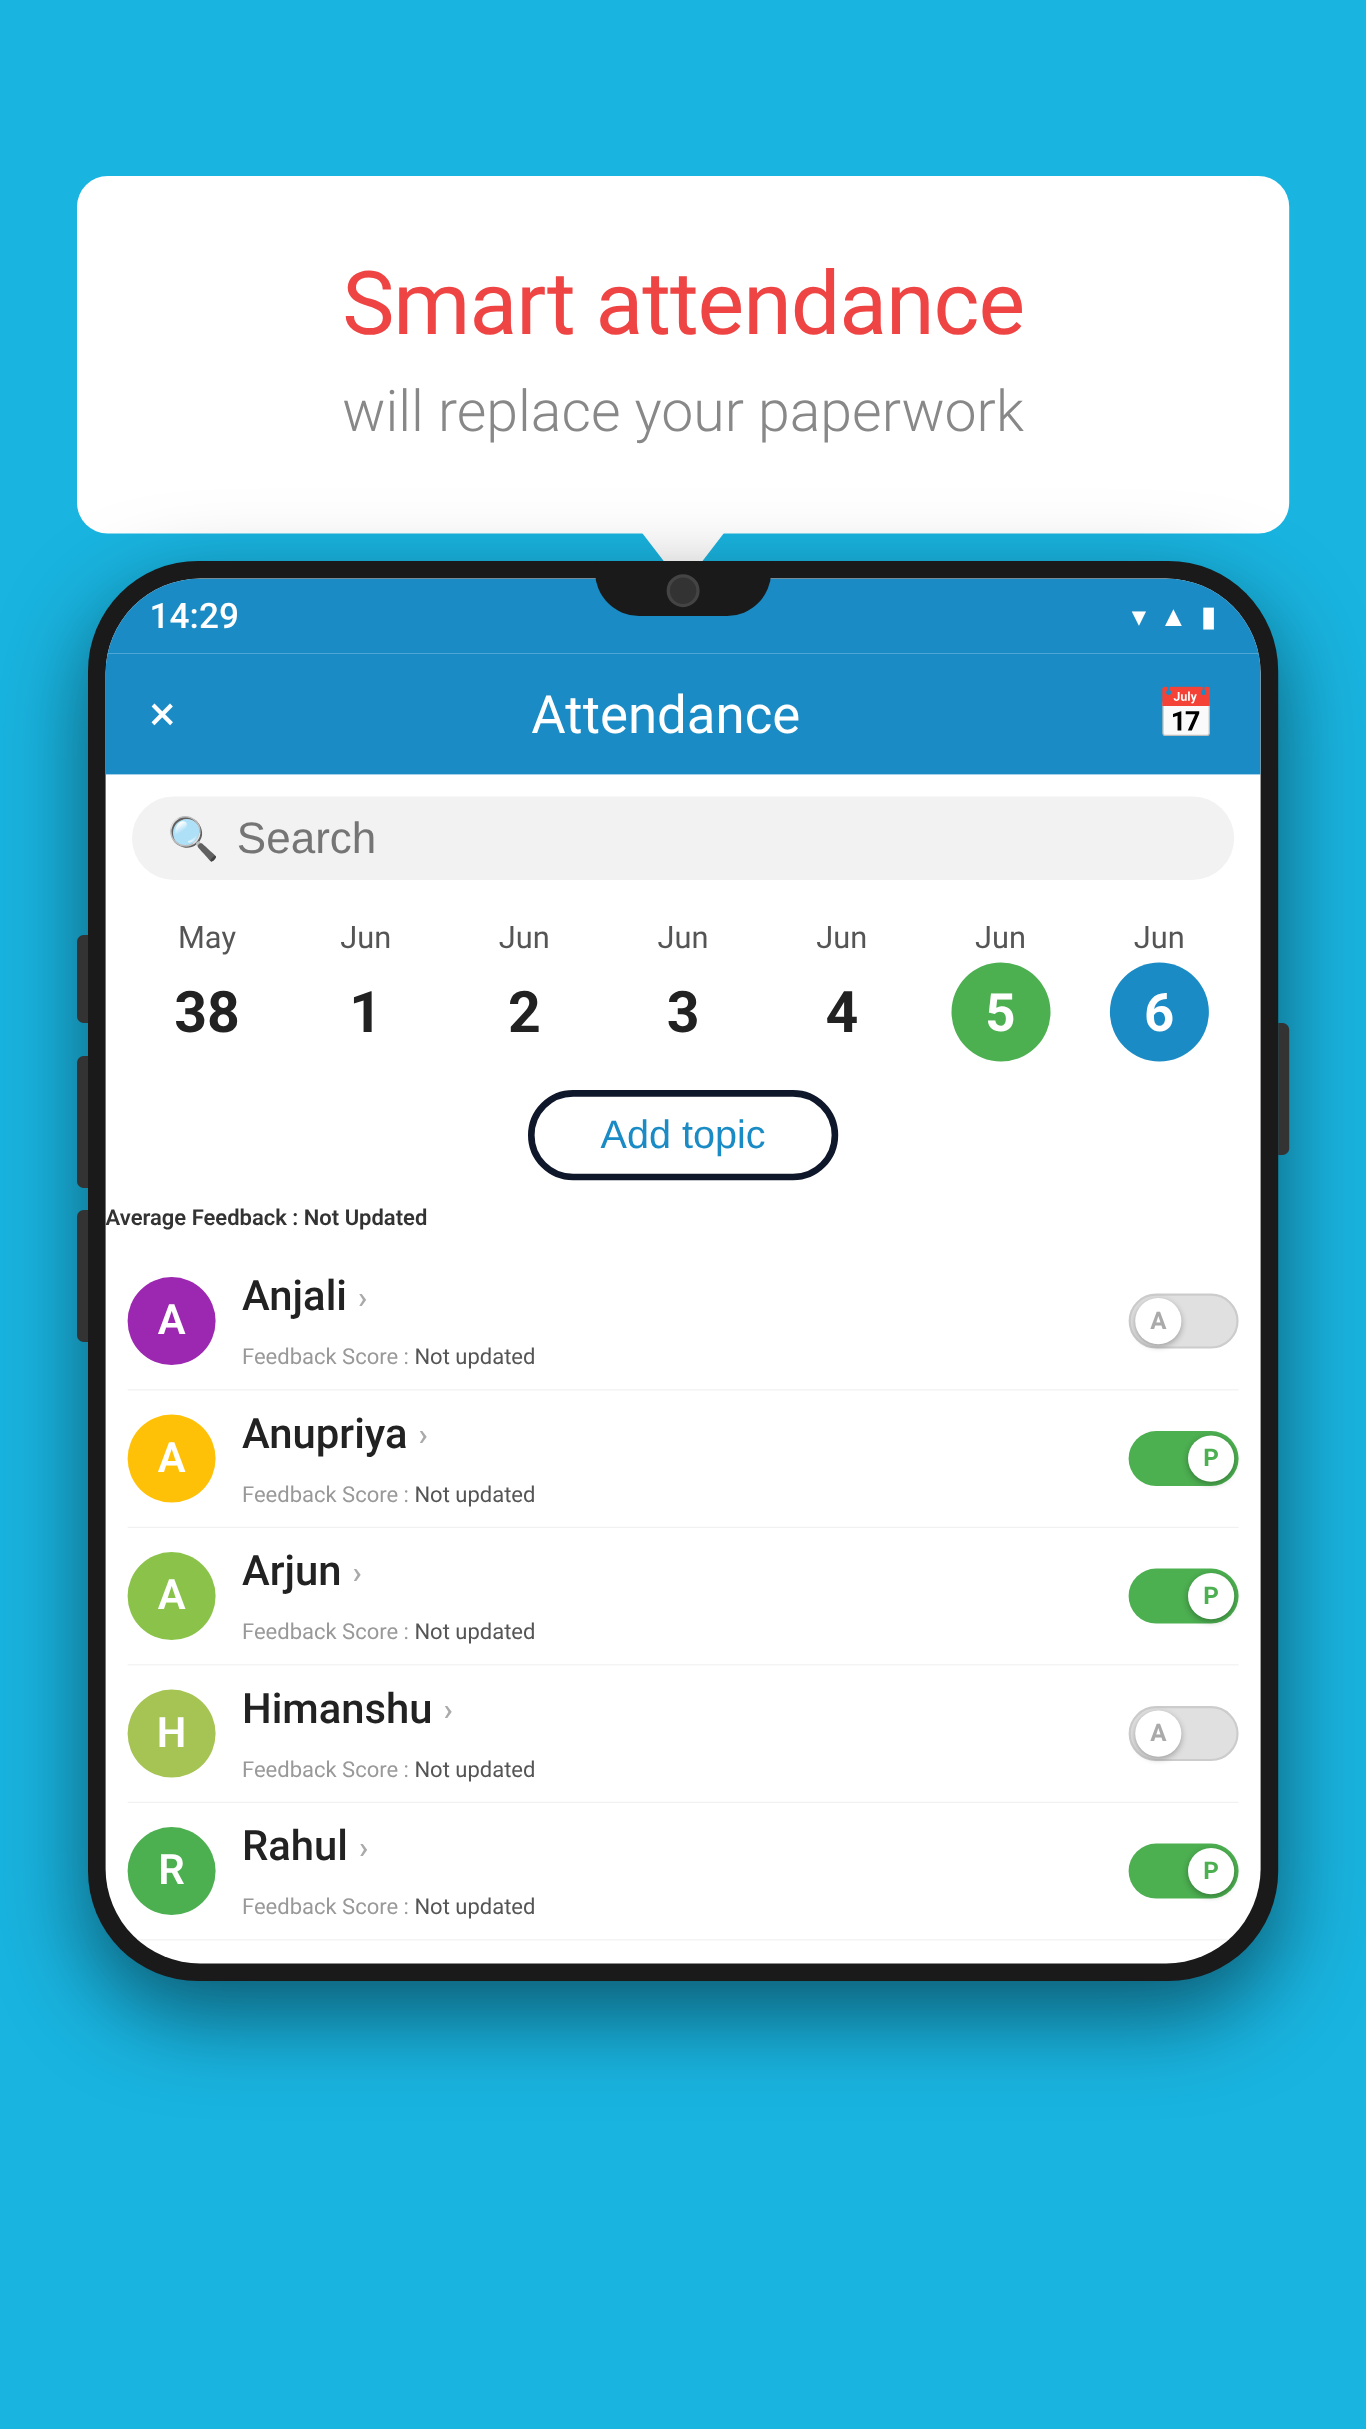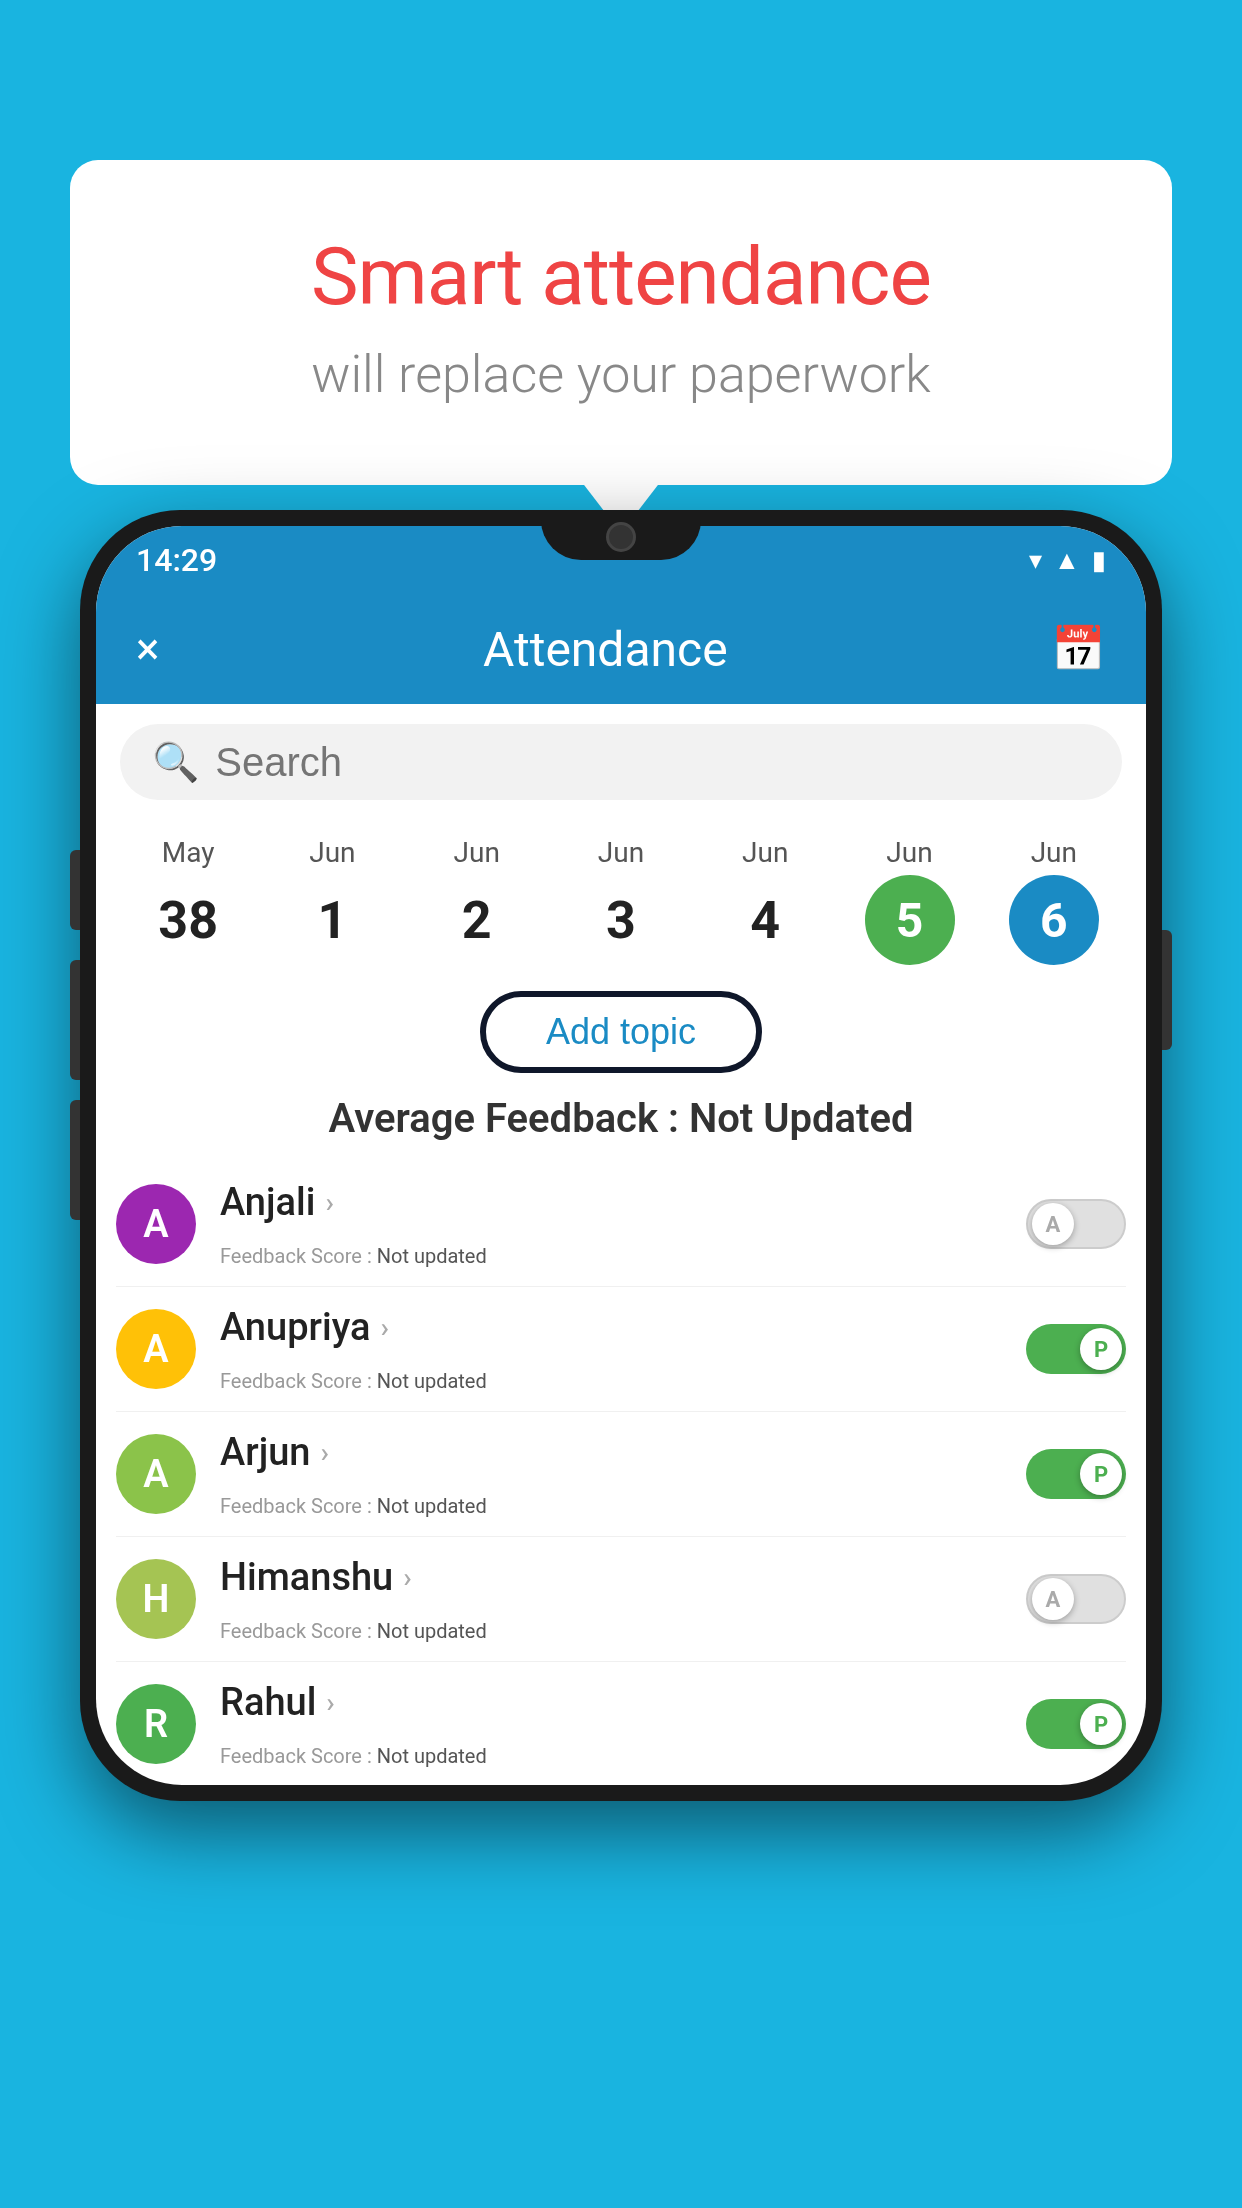--- a/index.html
+++ b/index.html
@@ -250,22 +250,22 @@
       background: white;
       color: #1a8bc4;
       font-size: 36px;
       padding: 14px 60px;
       border-radius: 50px;
       cursor: pointer;
     }
 
     
     .avg-feedback {
-      text-align: center;
-      font-size: 40px;
+      text-align: left;
+      font-size: 20px;
       color: #888;
       padding: 6px 0 20px 0;
     }
 
     .avg-feedback span {
       color: #333;
       font-weight: 600;
     }
 
     

